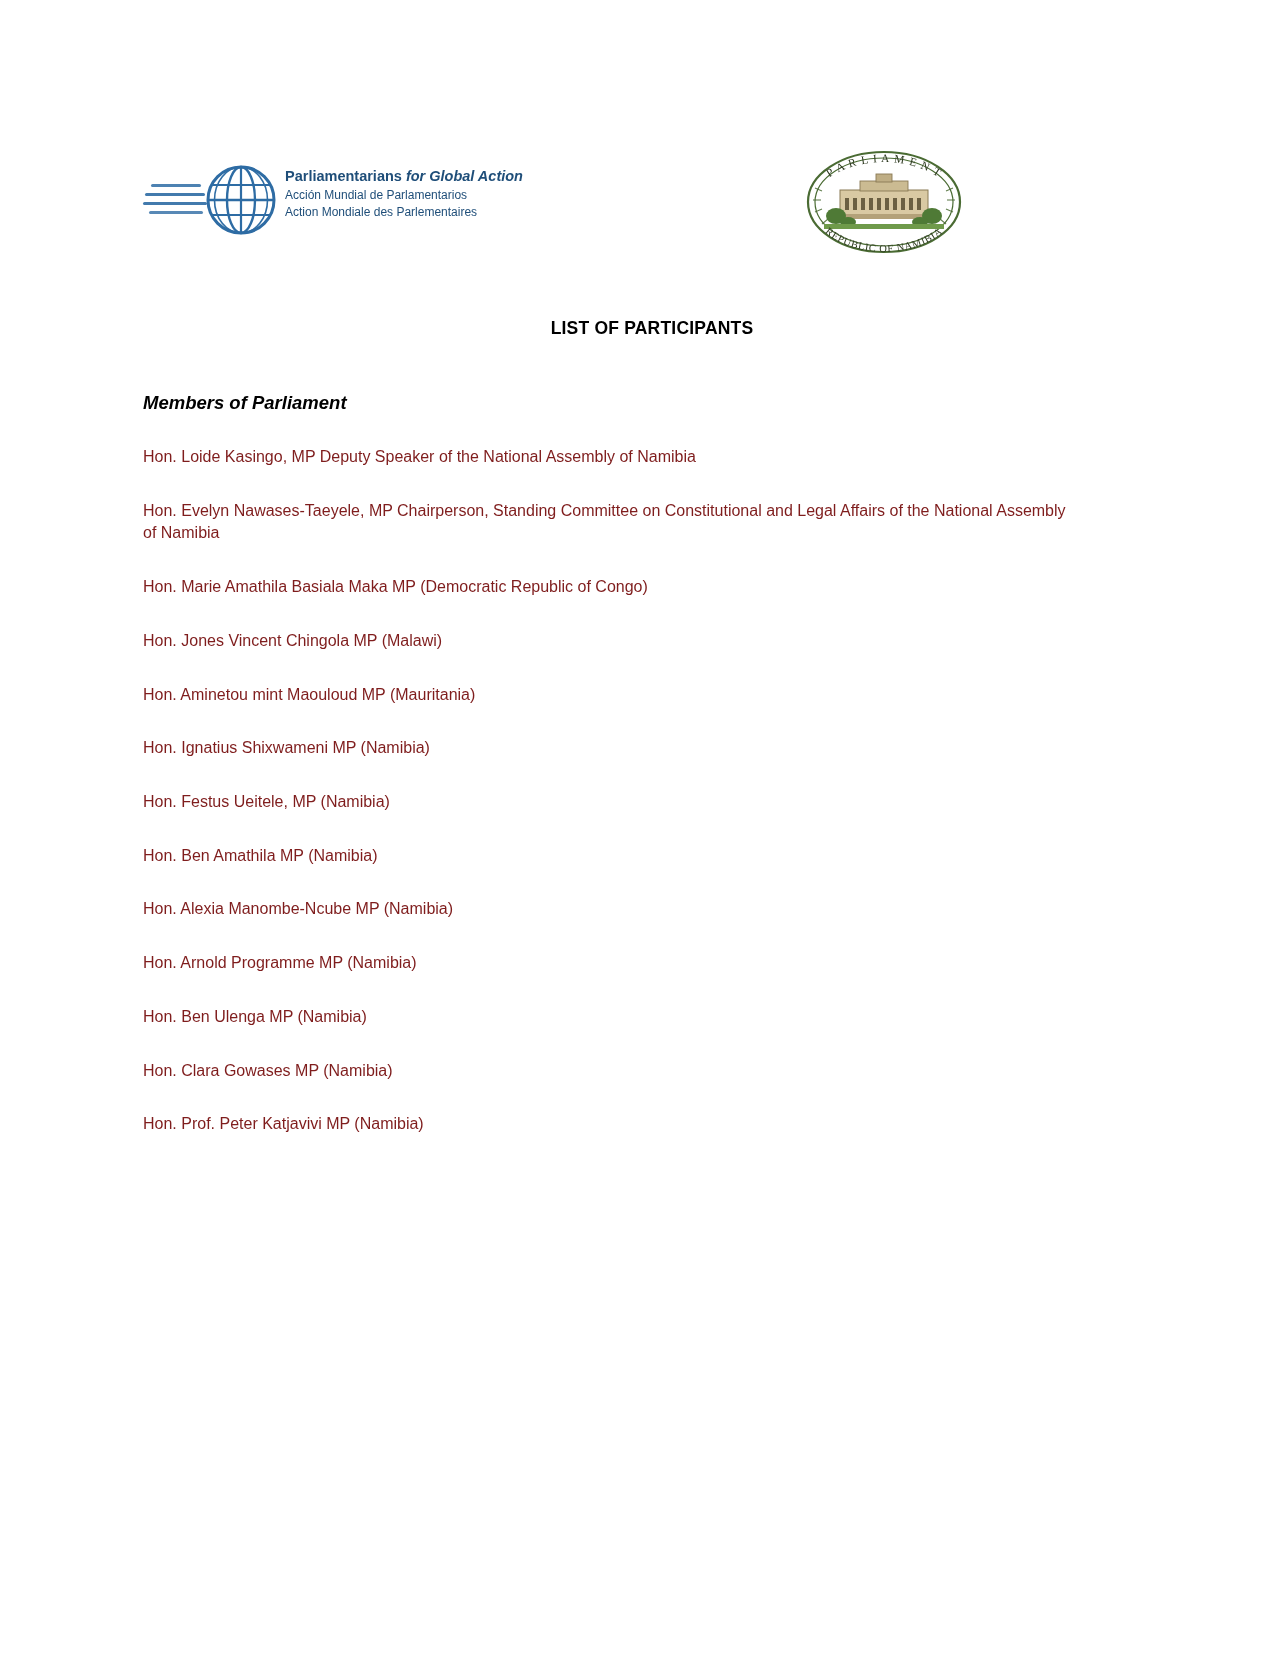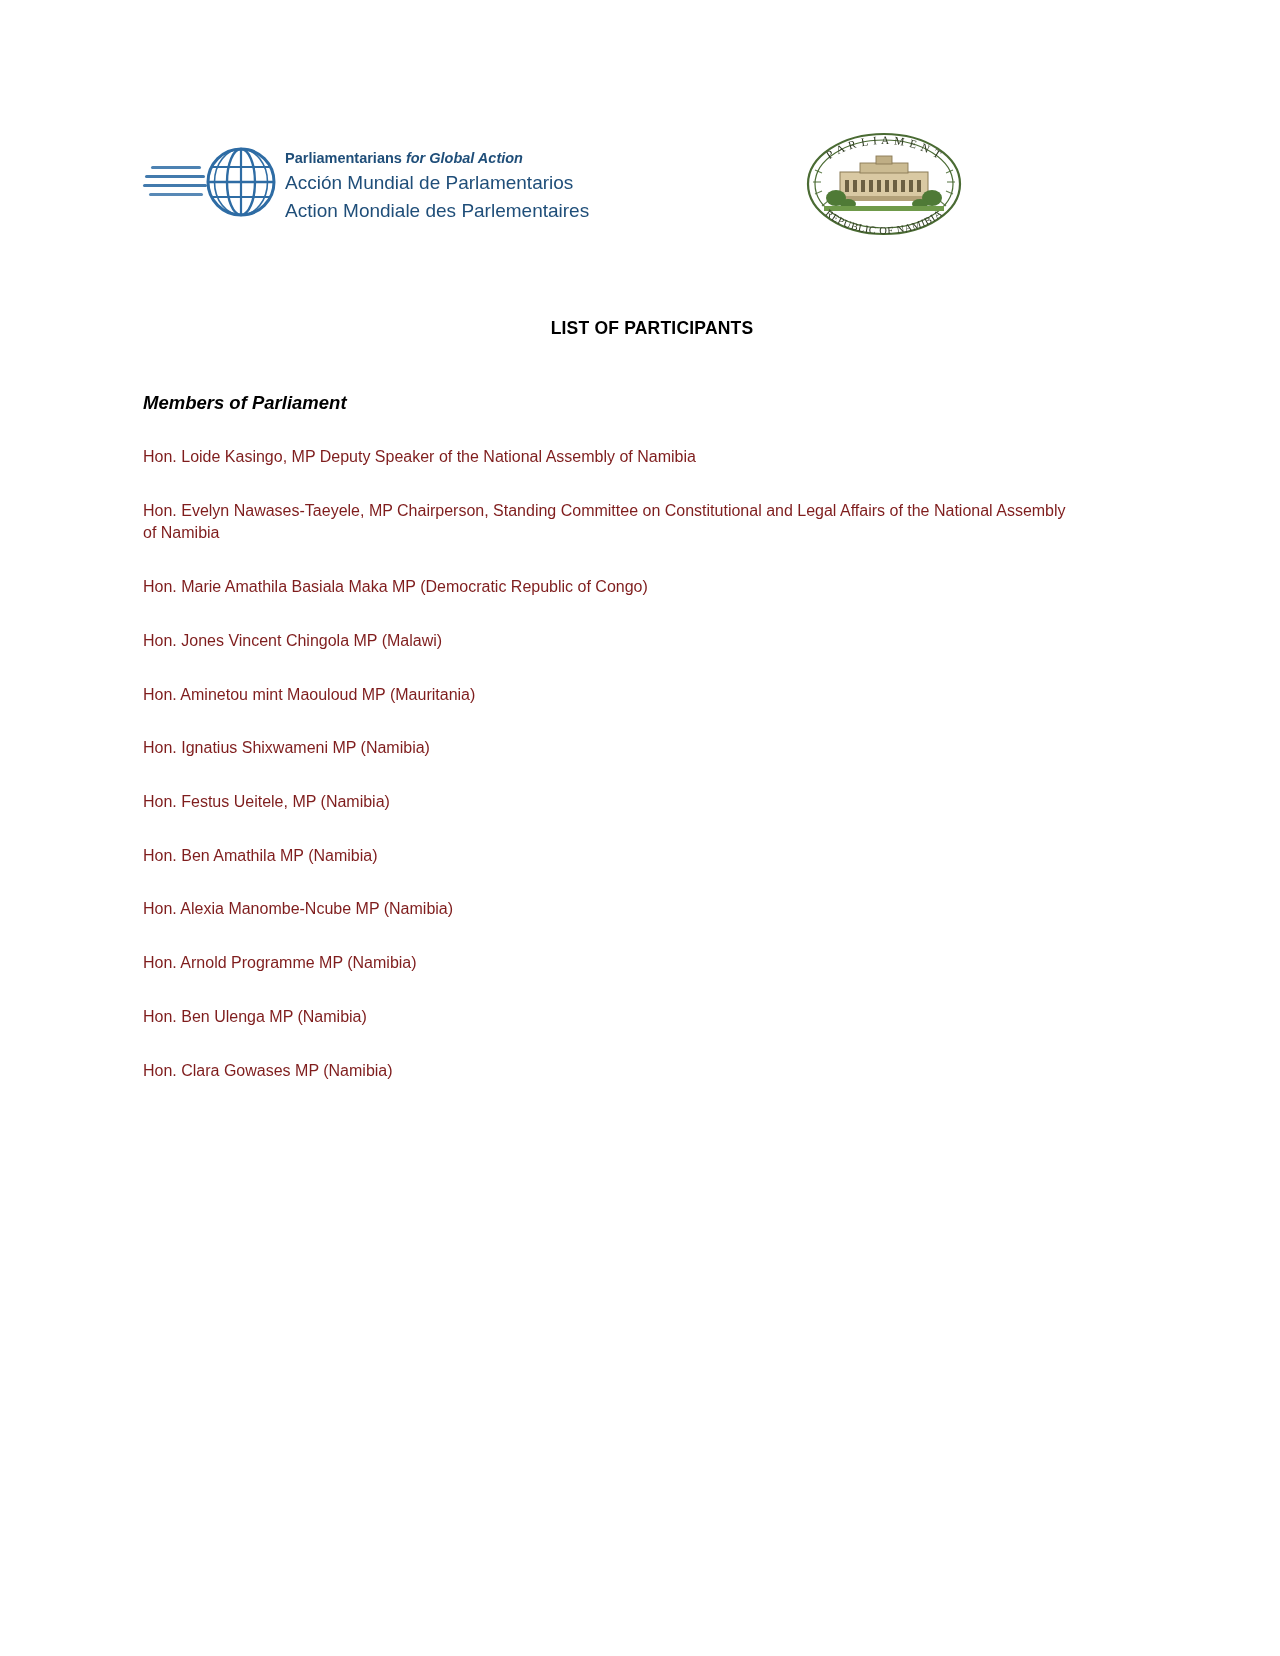--- a/index.html
+++ b/index.html
@@ -14,21 +14,21 @@
   .page {
     position: relative;
     width: 1280px;
     height: 1656px;
     margin: 0 auto;
     background: #ffffff;
     overflow: hidden;
   }
   .header-logos {
     position: absolute;
-    top: 120px;
+    top: 138px;
     left: 0;
     width: 1280px;
     height: 130px;
   }
   
   .pga-logo {
     position: absolute;
     left: 143px;
     top: 20px;
     width: 350px;
@@ -70,21 +70,21 @@
     font-size: 14.5px;
     color: #1f4e79;
     font-weight: 700;
     white-space: nowrap;
   }
   .pga-text .l1 em {
     font-style: italic;
     font-weight: 700;
   }
   .pga-text .l2, .pga-text .l3 {
-    font-size: 19px;
+    font-size: 12px;
     color: #1f4e79;
     white-space: nowrap;
   }
   
   .seal {
     position: absolute;
     left: 786px;
     top: 6px;
     width: 196px;
     height: 116px;
@@ -216,15 +216,16 @@
     <p class="entry">Hon. Marie Amathila Basiala Maka MP (Democratic Republic of Congo)</p>
     <p class="entry">Hon. Jones Vincent Chingola MP (Malawi)</p>
     <p class="entry">Hon. Aminetou mint Maouloud MP (Mauritania)</p>
     <p class="entry">Hon. Ignatius Shixwameni MP (Namibia)</p>
     <p class="entry">Hon. Festus Ueitele, MP (Namibia)</p>
     <p class="entry">Hon. Ben Amathila MP (Namibia)</p>
     <p class="entry">Hon. Alexia Manombe-Ncube MP (Namibia)</p>
     <p class="entry">Hon. Arnold Programme MP (Namibia)</p>
     <p class="entry">Hon. Ben Ulenga MP (Namibia)</p>
     <p class="entry">Hon. Clara Gowases MP (Namibia)</p>
+    <p class="entry">Hon. Prof. Peter Katjavivi MP (Namibia)</p>
   </div>
 
 </div>
 
 </body></html>

